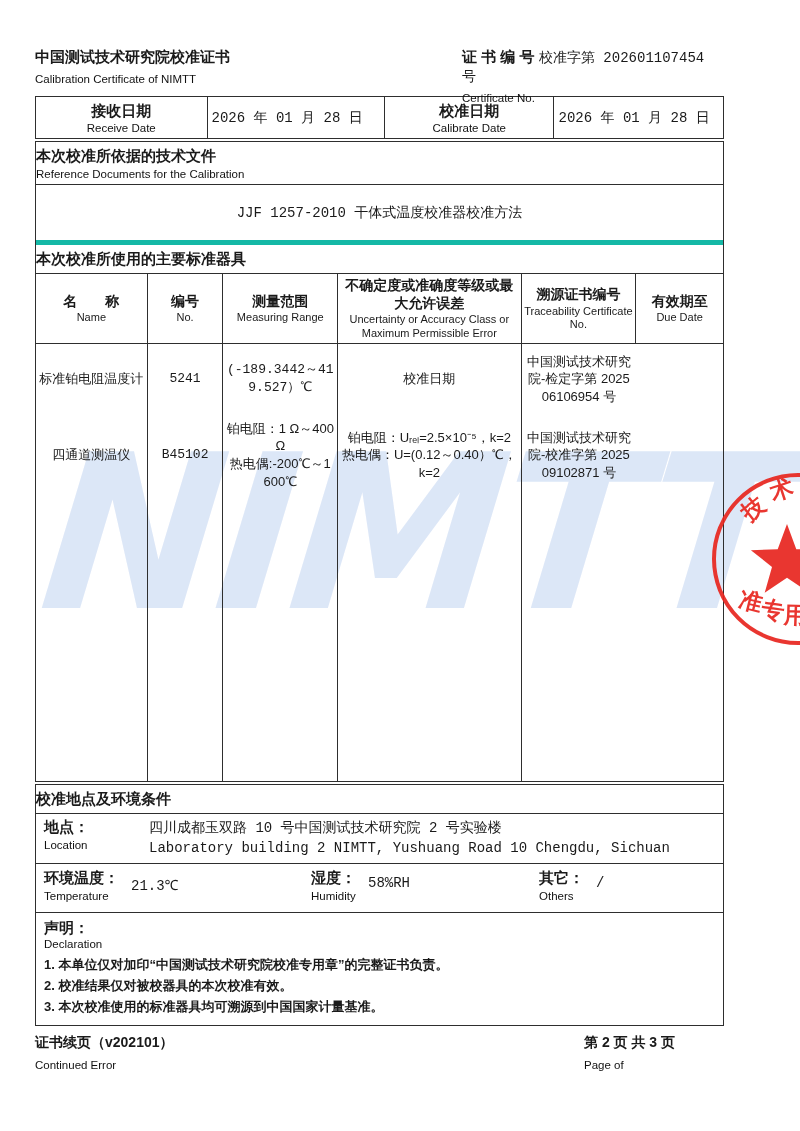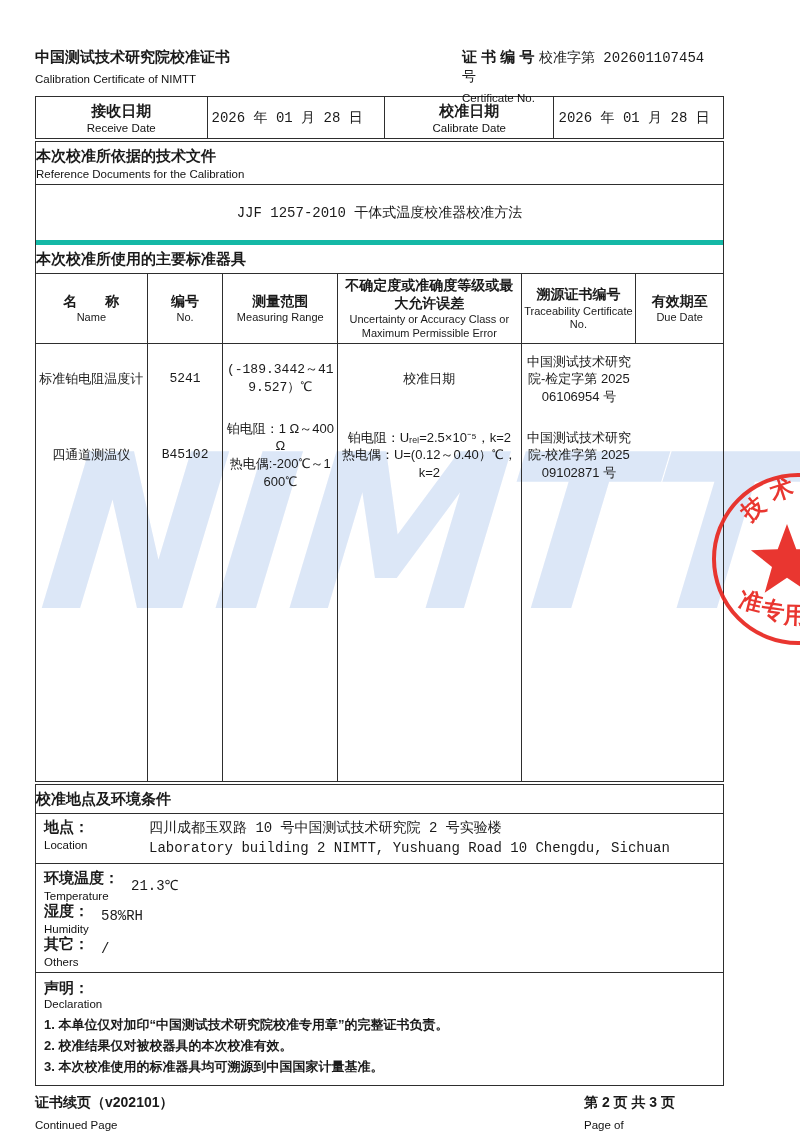--- a/index.html
+++ b/index.html
@@ -61,21 +61,21 @@
   .bcell { font-size:13px; line-height:1.35; }
   .bcell .ln { display:block; }
   .break { word-break:break-all; }
 
   
   .loc-place { min-height:48px; border-bottom:1px solid #2e2e2e; display:flex; padding:4px 0 4px 8px; }
   .loc-label { width:105px; flex:none; }
   .loc-label .en-l { margin-top:2px; }
   .loc-val .ln { display:block; line-height:1.45; }
 
-  .env-row { min-height:49px; border-bottom:1px solid #2e2e2e; display:flex; padding:5px 0 4px 8px;flex-direction:column; }
+  .env-row { min-height:49px; border-bottom:1px solid #2e2e2e; display:flex; padding:5px 0 4px 8px; }
   .env-g { display:flex; }
   .env-g1 { width:267px; } .env-g2 { width:228px; } .env-g3 { flex:1; }
   .env-lbl { flex:none; }
   .env-lbl .en-l { margin-top:2px; }
   .env-val { margin-left:12px; padding-top:6px; }
 
   .decl { padding:6px 10px 8px 8px; }
   .decl-items { margin-top:4px; }
   .decl-items .ln { display:block; font-weight:bold; font-size:13px; line-height:1.62; }
 
@@ -273,21 +273,21 @@
           <span class="ln">1. 本单位仅对加印“中国测试技术研究院校准专用章”的完整证书负责。</span>
           <span class="ln">2. 校准结果仅对被校器具的本次校准有效。</span>
           <span class="ln">3. 本次校准使用的标准器具均可溯源到中国国家计量基准。</span>
         </div>
       </div>
     </div>
 
     <div class="doc-footer">
       <div class="left">
         <div class="zh-b14">证书续页（v202101）</div>
-        <div class="en-l sub">Continued Page</div>
+        <div class="en-l sub">Continued Error</div>
       </div>
       <div class="right">
         <div class="zh-b14">第 2 页 共 3 页</div>
         <div class="en-l sub">Page of</div>
       </div>
     </div>
 
   </div>
 
   <svg class="stamp" width="100" height="195" viewBox="0 0 100 195">

